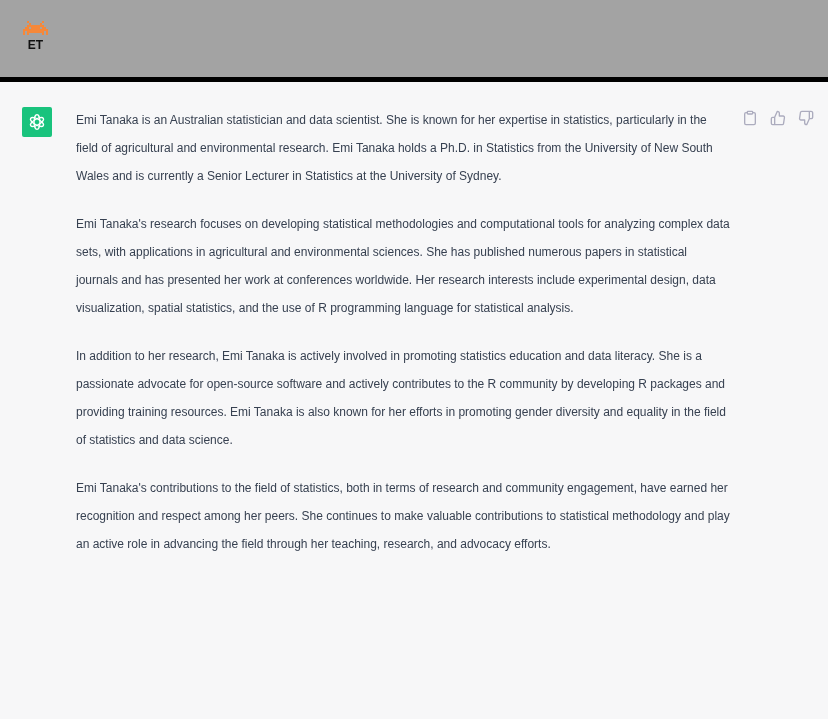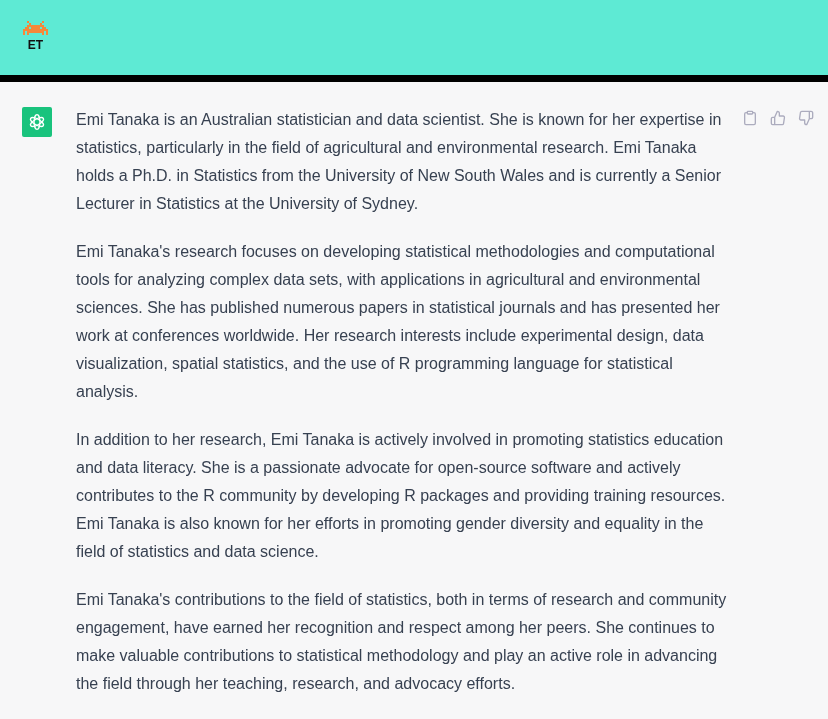--- a/index.html
+++ b/index.html
@@ -3,23 +3,23 @@
 <meta charset="utf-8">
 <style>
   html, body { margin:0; padding:0; }
   body {
     width:828px; height:719px; overflow:hidden;
     background:#f7f7f8;
     font-family:"Liberation Sans", sans-serif;
     color:#374151;
   }
   .user-row {
-    background:#5eead4;
+    background:#a3a3a3;
     height:82px;
-    border-bottom:7px solid #000000;
+    border-bottom:5px solid #000000;
     box-sizing:border-box;
     position:relative;
   }
   .user-avatar {
     position:absolute; left:22px; top:20px; width:30px; height:32px;
   }
   .user-text {
     position:absolute; left:76px; top:24px;
     font-size:16px; line-height:20px; color:#374151;
   }
@@ -28,21 +28,21 @@
     background:#f7f7f8;
     height:637px;
   }
   .bot-avatar {
     position:absolute; left:22px; top:25px; width:30px; height:30px;
     background:#19c37d; border-radius:2px;
     display:flex; align-items:center; justify-content:center;
   }
   .answer {
     position:absolute; left:76px; top:24px; width:656px;
-    font-size:16px; line-height:28px; color:#374151;
+    font-size:12px; line-height:28px; color:#374151;
   }
   .answer p { margin:0 0 20px 0; }
   .actions {
     position:absolute; right:14px; top:28px;
     display:flex; gap:12px;
   }
   .action-btn {
     width:16px; height:16px; display:flex; align-items:center; justify-content:center;
     cursor:pointer;
   }

